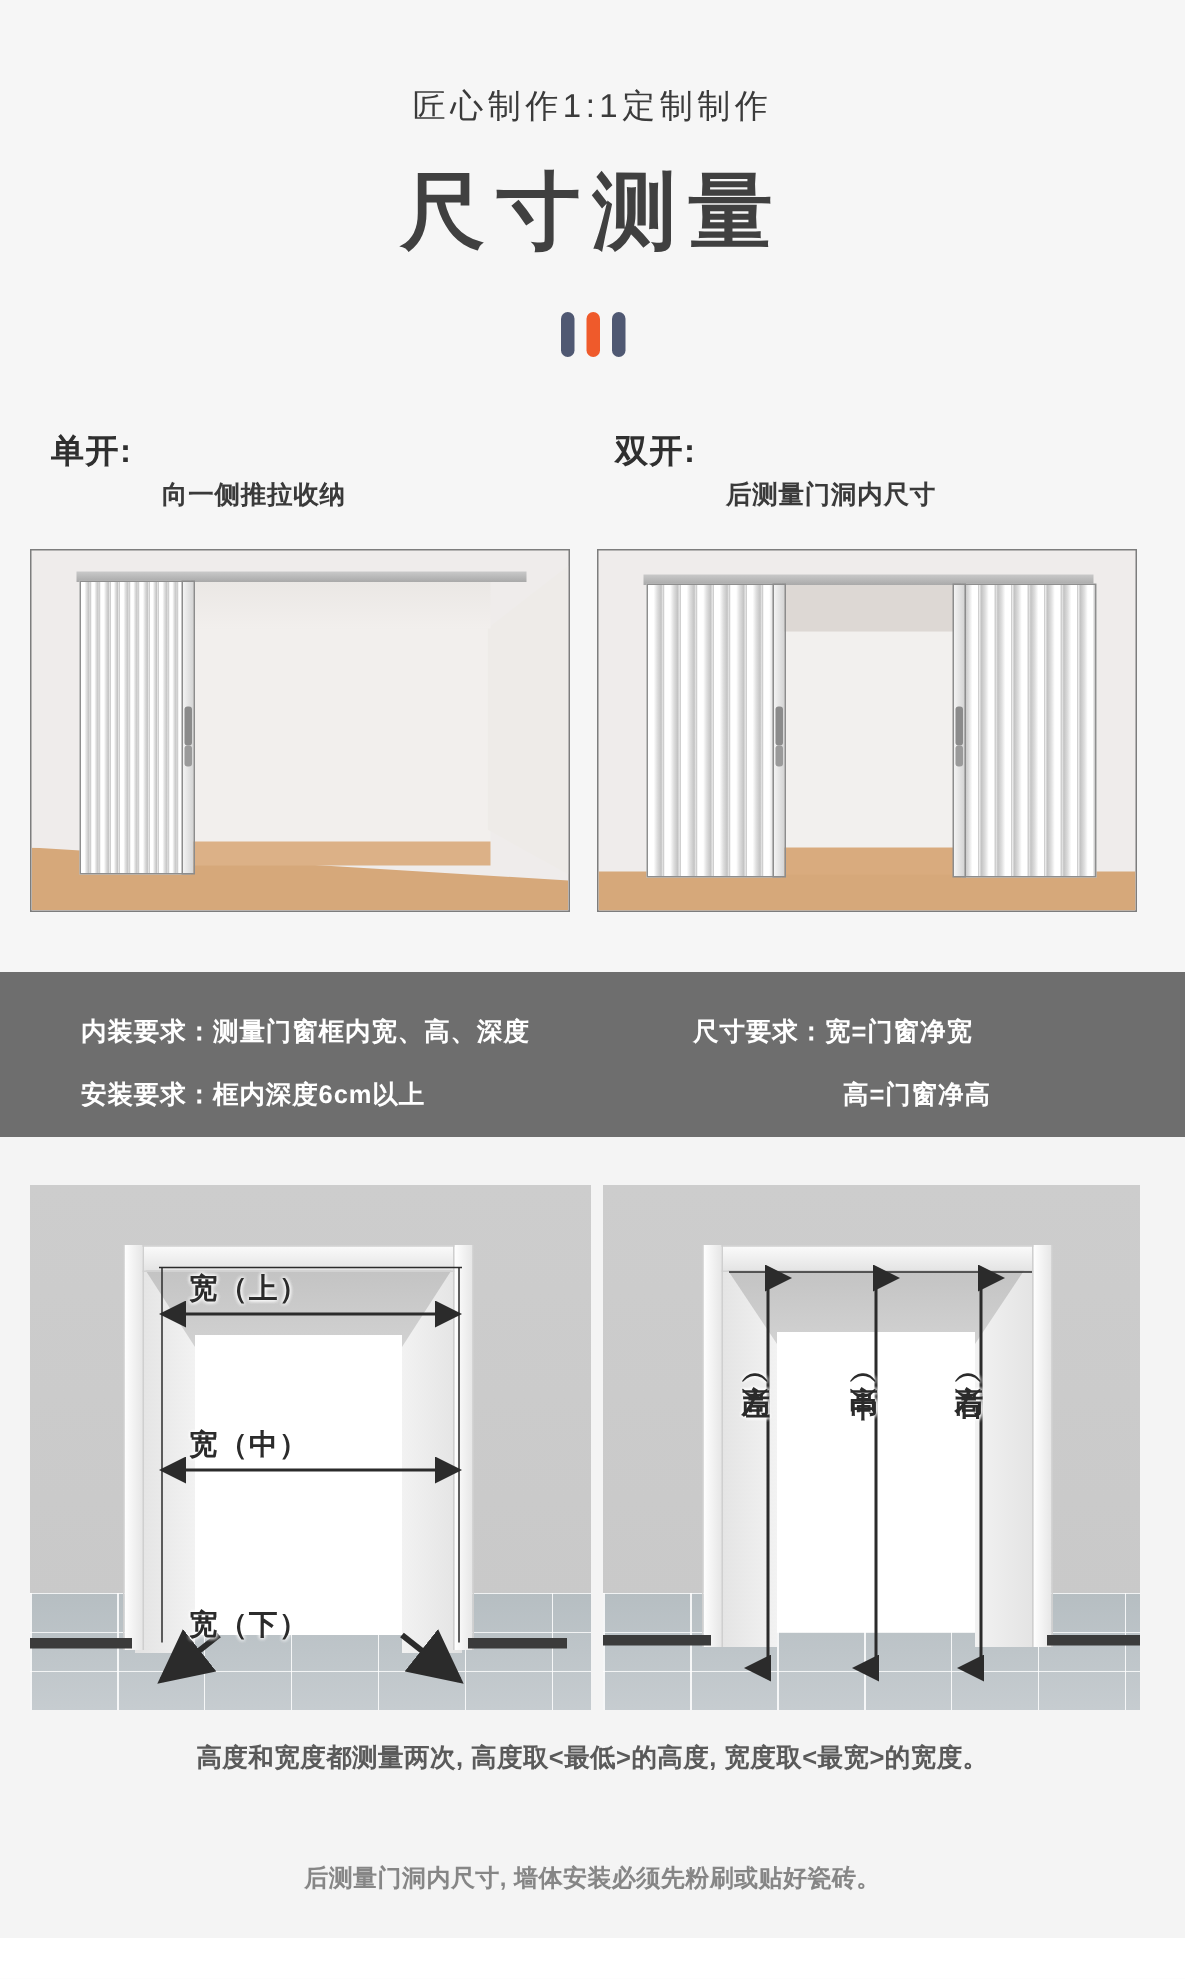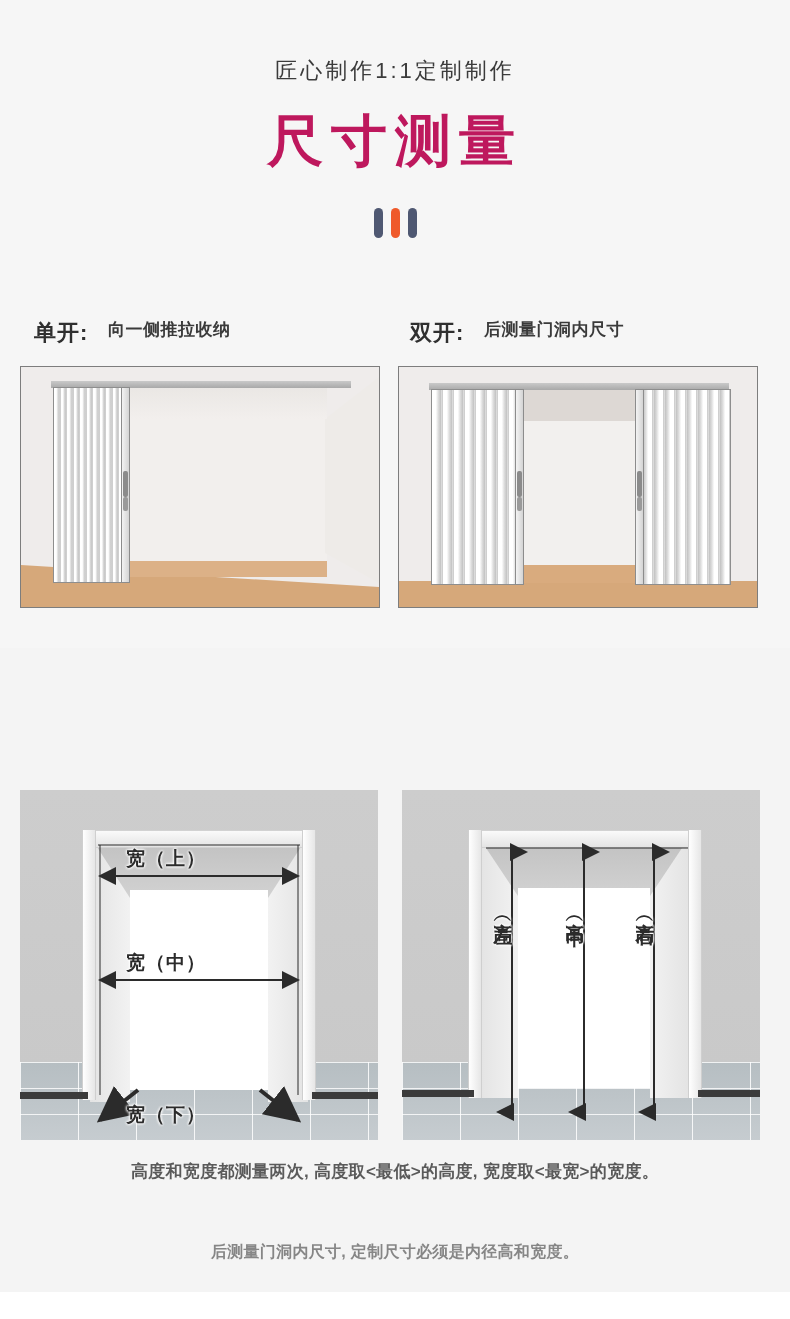--- a/index.html
+++ b/index.html
@@ -45,21 +45,21 @@
     font-weight: 400;
     white-space: nowrap;
   }
   .big-title {
     position: absolute;
     left: 0; top: 112px;
     width: 790px;
     font-size: 56px;
     font-weight: bold;
     letter-spacing: 8px;
-    color: #be185d;
+    color: #404040;
     line-height: 1.05;
     white-space: nowrap;
   }
   .pips {
     position: absolute;
     left: 0; top: 206px;
     width: 790px;
     height: 34px;
     display: flex;
     justify-content: center;
@@ -85,21 +85,20 @@
   .illus-col.right { left: 398px; width: 360px; }
 
   .cap-main {
     position: absolute;
     top: 24px;
     font-size: 22px;
     font-weight: bold;
     color: #2f2f2f;
     letter-spacing: 1px;
     white-space: nowrap;
-    margin-top: 32px;
   }
   .cap-main.l { left: 14px; }
   .cap-main.r { left: 12px; text-align: center; }
   .cap-sub {
     position: absolute;
     top: 56px;
     font-size: 17px;
     font-weight: bold;
     color: #3a3a3a;
     letter-spacing: 0.5px;
@@ -205,21 +204,21 @@
     background: #f4f4f4;
   }
   .diagram {
     position: absolute;
     top: 32px;
     width: 358px;
     height: 350px;
     overflow: hidden;
     background: #cccccc;
   }
-  .diagram.left  { left: 20px; }
+  .diagram.left  { left: 20px; padding-left: 16px; }
   .diagram.right { left: 402px; }
 
   .d-wall {
     position: absolute; left: 0; top: 0; width: 100%; height: 100%;
     background: linear-gradient(to bottom, #cdcdcd 0%, #c8c8c8 100%);
   }
   .d-tilefloor {
     position: absolute; left: 0; bottom: 0; width: 100%; height: 78px;
     background:
       repeating-linear-gradient(to right, rgba(255,255,255,.85) 0 1px, transparent 1px 58px),
@@ -391,20 +390,26 @@
           <span class="pleat"></span>
           <span class="pleat"></span>
         </div>
         <div class="door-stile" style="left:236px; top:22px; height:196px;"></div>
         <div class="handle" style="left:238px; top:104px;"></div>
         <div class="handle2" style="left:238px; top:130px;"></div>
       </div>
     </div>
   </div>
 
+  <div class="gray-bar">
+    <div class="gb-text gb-l1">内装要求：测量门窗框内宽、高、深度</div>
+    <div class="gb-text gb-l2">安装要求：框内深度6cm以上</div>
+    <div class="gb-text gb-r1">尺寸要求：宽=门窗净宽</div>
+    <div class="gb-text gb-r2">高=门窗净高</div>
+  </div>
 
   <div class="measure-section">
 
     <div class="diagram left">
       <div class="d-wall"></div>
       <div class="d-tilefloor"></div>
 
       <div class="d-reveal-top" style="left:70px; top:46px; width:218px; height:62px;
                   clip-path:polygon(0 0, 100% 0, 86% 100%, 14% 100%);
                   background:linear-gradient(#c0c0c0,#d2d2d2);"></div>
@@ -445,21 +450,21 @@
 
         <line x1="80" y1="55" x2="80" y2="305" stroke="#2b2b2b" stroke-width="1"></line>
         <line x1="278" y1="55" x2="278" y2="305" stroke="#2b2b2b" stroke-width="1"></line>
 
         <line x1="118" y1="300" x2="80" y2="330" stroke="#2b2b2b" stroke-width="4" marker-end="url(#av-s)"></line>
         <line x1="240" y1="300" x2="278" y2="330" stroke="#2b2b2b" stroke-width="4" marker-end="url(#av-s)"></line>
       </svg>
 
       <div class="dim-label" style="left:106px; top:56px;">宽（上）</div>
       <div class="dim-label" style="left:106px; top:160px;">宽（中）</div>
-      <div class="dim-label" style="left:106px; top:312px;">宽（下）</div>
+      <div class="dim-label" style="left:106px; top:280px;">宽（下）</div>
     </div>
 
     <div class="diagram right">
       <div class="d-wall"></div>
       <div class="d-tilefloor"></div>
 
       <div class="d-reveal-top" style="left:76px; top:46px; width:212px; height:60px;
                   clip-path:polygon(0 0, 100% 0, 86% 100%, 14% 100%);
                   background:linear-gradient(#c0c0c0,#d2d2d2);"></div>
       <div class="d-reveal-side" style="left:76px; top:46px; width:40px; height:262px;
@@ -494,15 +499,15 @@
       </svg>
 
       <div class="dim-label vert" style="left:92px; top:118px;">高（左）</div>
       <div class="dim-label vert" style="left:164px; top:118px;">高（中）</div>
       <div class="dim-label vert" style="left:234px; top:118px;">高（右）</div>
     </div>
   </div>
 
   <div class="notes">
     <div class="note-line1">高度和宽度都测量两次, 高度取&lt;最低&gt;的高度, 宽度取&lt;最宽&gt;的宽度。</div>
-    <div class="note-line3">后测量门洞内尺寸, 定制尺寸必须是内径高和宽度。</div>
+    <div class="note-line3">后测量门洞内尺寸, 墙体安装必须先粉刷或贴好瓷砖。</div>
   </div>
 </div>
 
 </body></html>

